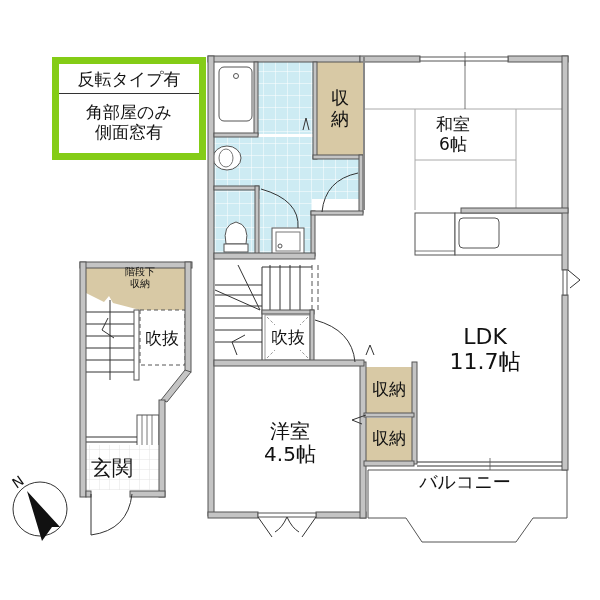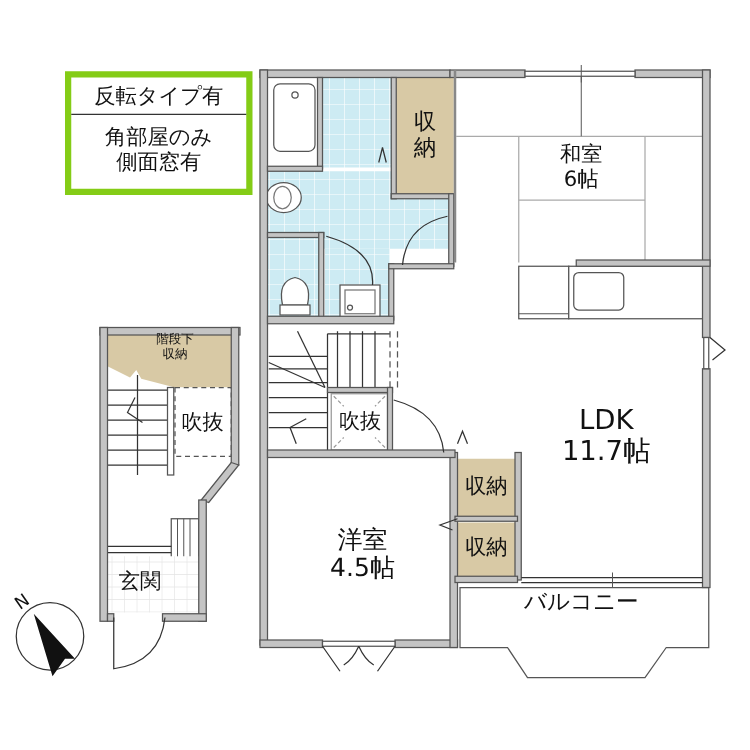--- a/index.html
+++ b/index.html
@@ -1,19 +1,19 @@
 <!DOCTYPE html>
 <html><head>
 <meta charset="utf-8">
 <style>
   html, body { margin:0; padding:0; background:#ffffff; }
   body { width:600px; height:600px; position:relative; overflow:hidden;
          font-family:"DejaVu Sans", "Liberation Sans", sans-serif; }
   #plan { position:absolute; left:0; top:0; width:600px; height:600px; }
-  .notes { position:absolute; left:52px; top:57px; width:140px; border:5px solid #84cc16; background:#fff; }
+  .notes { position:absolute; left:52px; top:57px; width:140px; border:7px solid #84cc16; background:#fff; }
   .note { border-bottom:1px solid #333; text-align:center; font-size:17px; line-height:20px; color:#111; padding:5px 2px; white-space:pre-line; }
   .note:last-child { border-bottom:none; }
   .note.n1 { height:30px; box-sizing:border-box; padding-top:5px; }
   .note.n2 { height:59px; box-sizing:border-box; padding-top:8px; }
   .note.n3 { height:82px; box-sizing:border-box; padding-top:9px; }
   .lbl { position:absolute; text-align:center; color:#111; white-space:pre-line; line-height:1.15; }
   .wall { fill:#c4c4c4; stroke:#555; stroke-width:1; }
   .storage { fill:#d8c9a5; }
   .line { stroke:#333; stroke-width:1; fill:none; }
   .thin { stroke:#555; stroke-width:0.8; fill:none; }
@@ -210,27 +210,27 @@
 </svg>
 
 <div class="notes">
   <div class="note n1">反転タイプ有</div>
   <div class="note n2">角部屋のみ
 側面窓有</div>
 </div>
 
 <div class="lbl" style="left:322px;top:88px;width:36px;font-size:18px;">収
 納</div>
-<div class="lbl" style="left:425px;top:115px;width:80px;font-size:17px;">和室
+<div class="lbl" style="left:413px;top:115px;width:80px;font-size:17px;">和室
 6帖</div>
 <div class="lbl" style="left:440px;top:324px;width:90px;font-size:22px;">LDK
 11.7帖</div>
 <div class="lbl" style="left:264px;top:328px;width:48px;font-size:17px;">吹抜</div>
 <div class="lbl" style="left:364px;top:380px;width:50px;font-size:17px;">収納</div>
 <div class="lbl" style="left:364px;top:429px;width:50px;font-size:17px;">収納</div>
 <div class="lbl" style="left:245px;top:420px;width:90px;font-size:20px;">洋室
 4.5帖</div>
 <div class="lbl" style="left:405px;top:472px;width:120px;font-size:18px;">バルコニー</div>
 <div class="lbl" style="left:100px;top:266px;width:80px;font-size:10px;text-align:center;">階段下
 収納</div>
 <div class="lbl" style="left:138px;top:329px;width:48px;font-size:17px;">吹抜</div>
-<div class="lbl" style="left:88px;top:456px;width:48px;font-size:17px;">玄関</div>
+<div class="lbl" style="left:88px;top:456px;width:48px;font-size:21px;">玄関</div>
 <div class="lbl" style="left:10px;top:474px;width:16px;font-size:14px;transform:rotate(-35deg);">N</div>
 
 </body></html>

